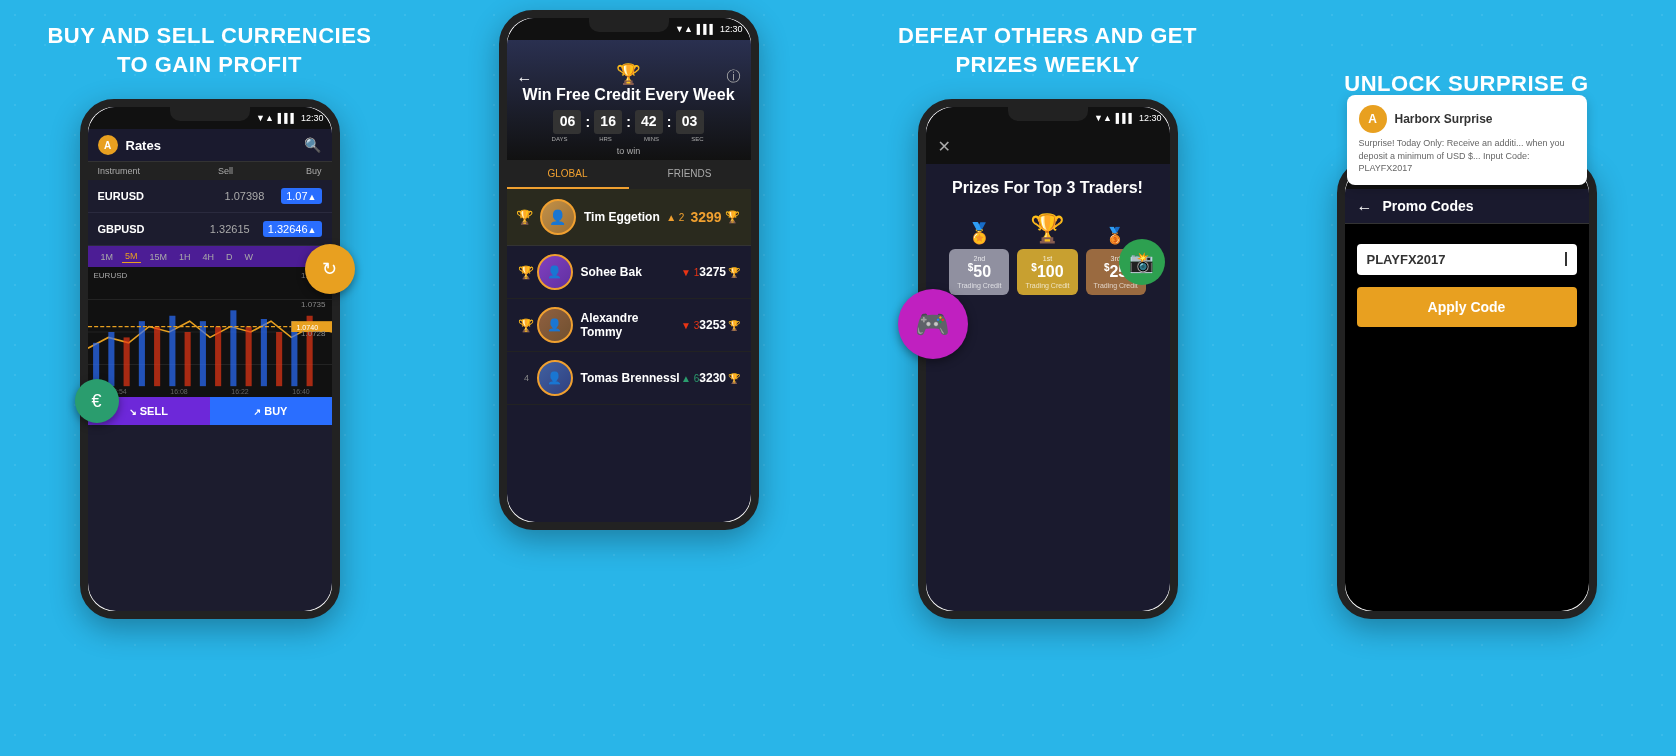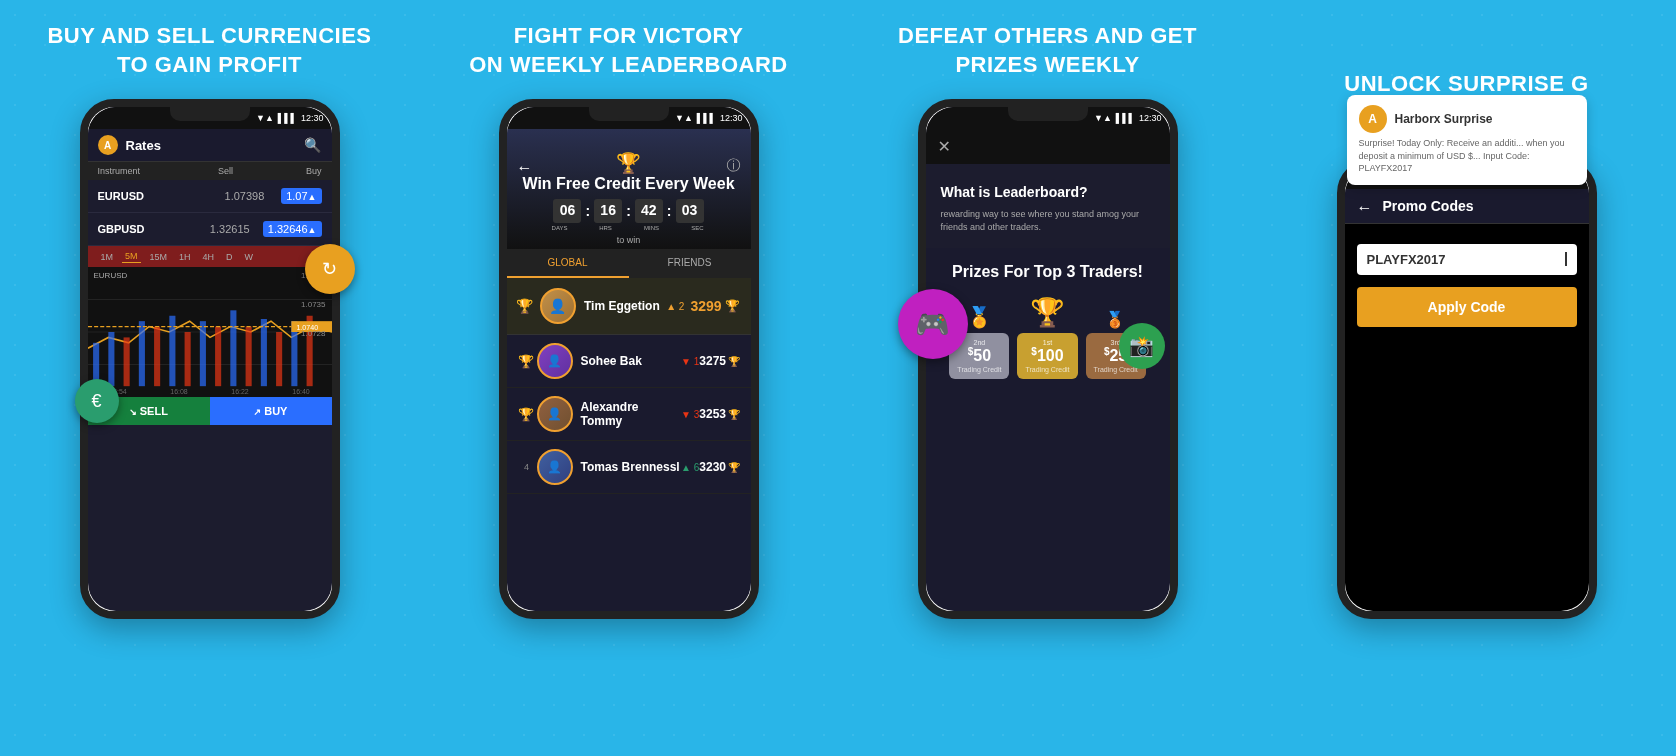--- a/index.html
+++ b/index.html
@@ -156,41 +156,41 @@
     .chart-area {
       height: 130px;
       background: #111;
       position: relative;
       overflow: hidden;
     }
     .chart-timeframes {
       display: flex;
       gap: 6px;
       padding: 4px 10px;
-      background: #7f1d1d;
+      background: #4c1d95;
       align-items: center;
     }
     .tf {
       font-size: 9px;
       color: #aaa;
       padding: 1px 3px;
     }
     .tf.active {
       color: #e8a020;
       border-bottom: 1px solid #e8a020;
     }
     .sell-buy-bar {
       display: flex;
       position: absolute;
       bottom: 0;
       width: 100%;
     }
     .sell-btn {
       flex: 1;
-      background: #15803d;
+      background: #6d28d9;
       color: white;
       text-align: center;
       padding: 8px;
       font-size: 11px;
       font-weight: bold;
     }
     .buy-btn {
       flex: 1;
       background: #2a6eff;
       color: white;
@@ -697,22 +697,20 @@
       </div>
     </div>
 
     <div class="refresh-fab">↻</div>
 
     <div class="euro-fab">€</div>
   </div>
 </div>
 
 <div class="panel">
-  <div class="panel-title" style="white-space:pre-line;">FIGHT FOR VICTORY
-ON WEEKLY LEADERBOARD</div>
   <div style="position:relative;">
     <div class="phone">
       <div class="phone-notch"></div>
       <div class="phone-screen screen2">
 
         <div class="status-bar">
           <span>▼▲</span>
           <span>▌▌▌</span>
           <span>12:30</span>
         </div>
@@ -800,24 +798,20 @@
         <div class="status-bar">
           <span>▼▲</span>
           <span>▌▌▌</span>
           <span>12:30</span>
         </div>
 
         <div class="prize-header">
           <div class="close-btn">✕</div>
         </div>
 
-        <div class="what-leaderboard">
-          <div class="wl-title">What is Leaderboard?</div>
-          <div class="wl-desc">rewarding way to see where you stand amog your friends and other traders.</div>
-        </div>
 
         <div class="prizes-section">
           <div class="prizes-title">Prizes For Top 3 Traders!</div>
           <div class="prizes-podium">
 
             <div class="prize-card">
               <div style="font-size:20px;margin-bottom:4px;">🏅</div>
               <div class="prize-box silver">
                 <div class="prize-place">2nd</div>
                 <div class="prize-amount"><span class="dollar">$</span>50</div>

